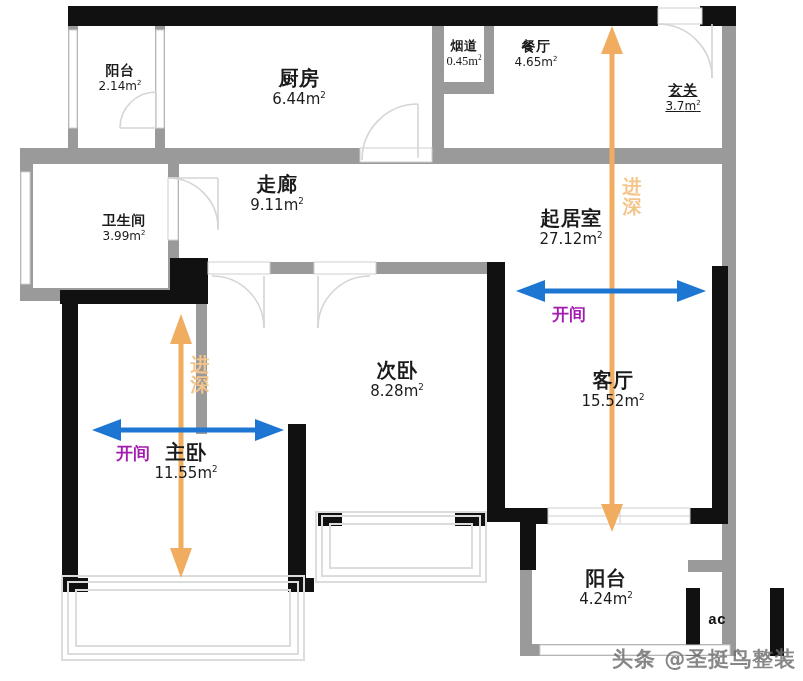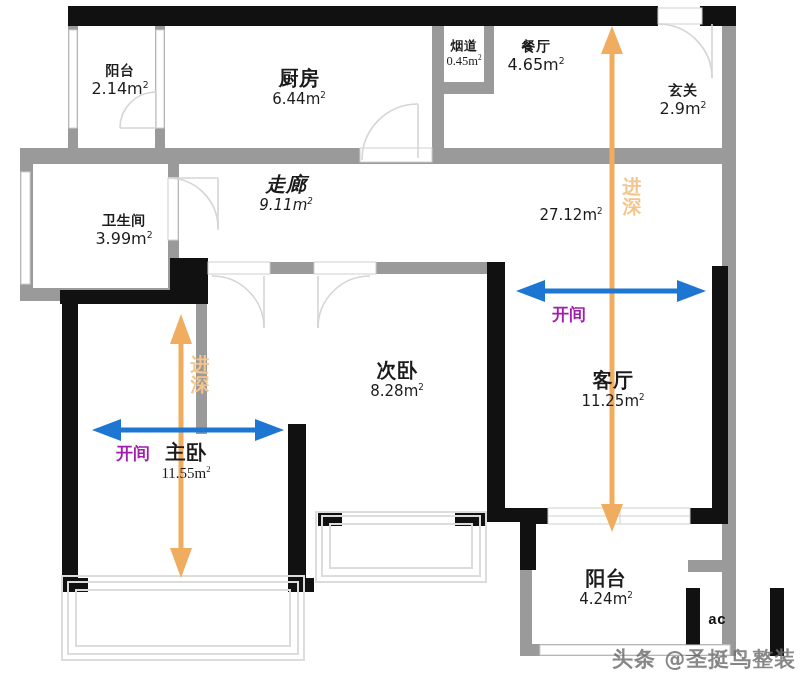--- a/index.html
+++ b/index.html
@@ -32,21 +32,21 @@
     font-weight:400;
   }
   .room-label .rl-area sup{
     font-size:.58em;
     vertical-align:super;
     line-height:0;
   }
   .sz-16 .rl-name{font-size:20px;}
   .sz-16 .rl-area{font-size:15px;text-align:center;}
   .sz-14 .rl-name{font-size:14px;}
-  .sz-14 .rl-area{font-size:16px;text-align:center;}
+  .sz-14 .rl-area{font-size:12px;text-align:center;}
   .sz-13 .rl-name{font-size:13px;}
   .sz-13 .rl-area{font-size:12.5px;}
 
   
   .dim-caption{
     position:absolute;
     white-space:nowrap;
     pointer-events:none;
     font-weight:700;
   }
@@ -249,52 +249,53 @@
   <div class="room-label sz-13" style="left:429px; top:38px;  width:70px;font-family:Liberation Serif, serif;">
     <div class="rl-name">烟道</div>
     <div class="rl-area"><span>0.45</span><span>m</span><sup>2</sup></div>
   </div>
 
   <div class="room-label sz-14" style="left:494px; top:38px;  width:84px;">
     <div class="rl-name">餐厅</div>
     <div class="rl-area"><span>4.65</span><span>m</span><sup>2</sup></div>
   </div>
 
-  <div class="room-label sz-14" style="left:642px; top:82px;  width:82px;">
+  <div class="room-label sz-14" style="left:642px; top:82px;  width:82px;text-decoration:underline;">
     <div class="rl-name">玄关</div>
-    <div class="rl-area"><span>2.9</span><span>m</span><sup>2</sup></div>
-  </div>
-
-  <div class="room-label sz-16" style="left:231px; top:172px; width:110px;font-style:italic;">
+    <div class="rl-area"><span>3.7</span><span>m</span><sup>2</sup></div>
+  </div>
+
+  <div class="room-label sz-16" style="left:222px; top:172px; width:110px;">
     <div class="rl-name">走廊</div>
     <div class="rl-area"><span>9.11</span><span>m</span><sup>2</sup></div>
   </div>
 
   <div class="room-label sz-14" style="left:70px;  top:212px; width:108px;">
     <div class="rl-name">卫生间</div>
     <div class="rl-area"><span>3.99</span><span>m</span><sup>2</sup></div>
   </div>
 
   <div class="room-label sz-16" style="left:512px; top:206px; width:118px;">
+    <div class="rl-name">起居室</div>
     <div class="rl-area"><span>27.12</span><span>m</span><sup>2</sup></div>
   </div>
 
   <div class="room-label sz-16" style="left:345px; top:358px; width:104px;">
     <div class="rl-name">次卧</div>
     <div class="rl-area"><span>8.28</span><span>m</span><sup>2</sup></div>
   </div>
 
-  <div class="room-label sz-16" style="left:134px; top:440px; width:104px;font-family:Liberation Serif, serif;">
+  <div class="room-label sz-16" style="left:134px; top:440px; width:104px;">
     <div class="rl-name">主卧</div>
     <div class="rl-area"><span>11.55</span><span>m</span><sup>2</sup></div>
   </div>
 
   <div class="room-label sz-16" style="left:558px; top:368px; width:110px;">
     <div class="rl-name">客厅</div>
-    <div class="rl-area"><span>11.25</span><span>m</span><sup>2</sup></div>
+    <div class="rl-area"><span>15.52</span><span>m</span><sup>2</sup></div>
   </div>
 
   <div class="room-label sz-16" style="left:556px; top:566px; width:100px;">
     <div class="rl-name">阳台</div>
     <div class="rl-area"><span>4.24</span><span>m</span><sup>2</sup></div>
   </div>
 
   <div class="dim-caption dim-depth" style="left:621px; top:177px;">
     <div>进</div>
     <div>深</div>

